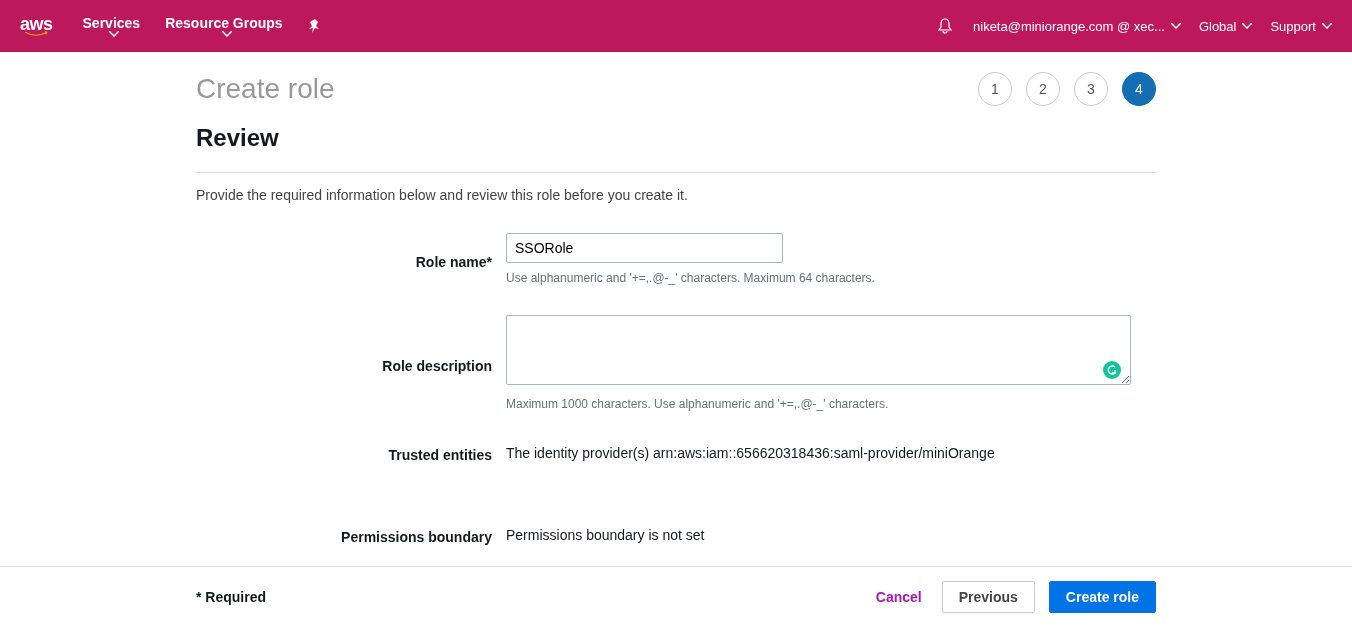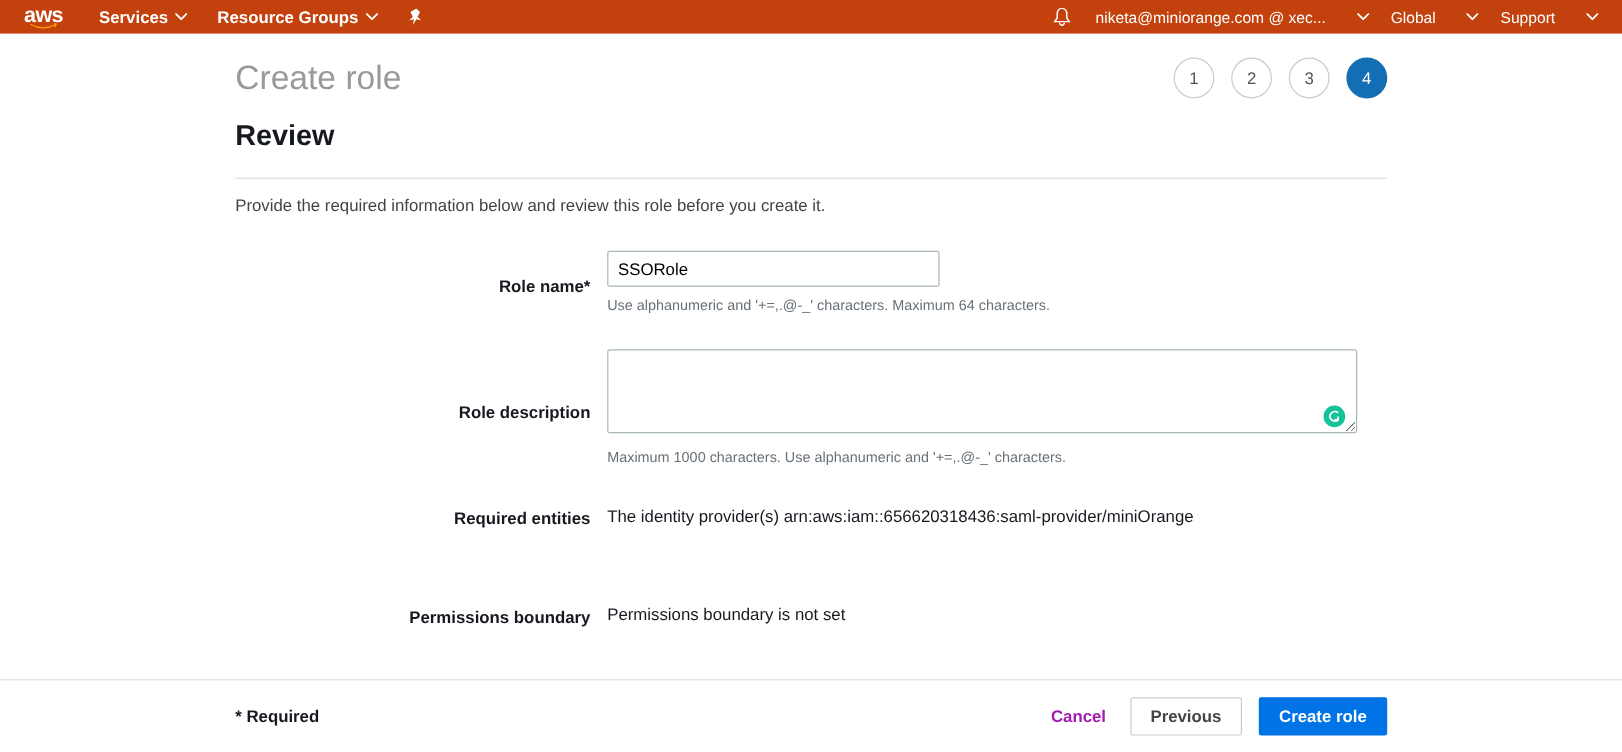--- a/index.html
+++ b/index.html
@@ -1,25 +1,25 @@
 <!DOCTYPE html>
 <html><head>
 <meta charset="utf-8">
 <style>
 * { box-sizing: border-box; margin: 0; padding: 0; }
 body { font-family: "Amazon Ember", "Helvetica Neue", Arial, sans-serif; background: #fff; }
-.topnav { background: #c2410c; height: 28px; display: flex; align-items: center; padding: 0 20px; color: #fff; font-size: 14px; }
+.topnav { background: #be185d; height: 52px; display: flex; align-items: center; padding: 0 20px; color: #fff; font-size: 14px; }
 .logo { font-weight: bold; margin-right: 30px; display: flex; flex-direction: column; align-items: center; line-height: 1; }
 .logo-text { font-size: 18px; letter-spacing: -0.5px; }
 .logo-swoosh { width: 32px; height: 6px; margin-top: -2px; }
-.nav-item { display: flex; align-items: center; margin-right: 25px; cursor: pointer; font-weight: bold; }
+.nav-item { display: flex; align-items: center; margin-right: 25px; cursor: pointer; font-weight: bold; flex-direction: column; }
 .caret { margin-left: 6px; }
 .nav-spacer { flex: 1; }
 .bell-icon { margin-right: 20px; cursor: pointer; }
-.nav-right { display: flex; align-items: center; margin-right: 18px; cursor: pointer; font-size: 13px; gap: 20px; }
+.nav-right { display: flex; align-items: center; margin-right: 18px; cursor: pointer; font-size: 13px; }
 .pin-icon { cursor: pointer; }
 
 .container { max-width: 960px; margin: 0 auto; padding: 20px 0 80px 0; }
 .header-row { display: flex; justify-content: space-between; align-items: center; margin-bottom: 10px; }
 .page-title { font-size: 28px; font-weight: 400; color: #999; }
 .steps { display: flex; gap: 14px; }
 .step { width: 34px; height: 34px; border-radius: 50%; border: 1px solid #ccc; display: flex; align-items: center; justify-content: center; font-size: 14px; color: #555; cursor: pointer; }
 .step.active { background: #146eb4; border-color: #146eb4; color: #fff; }
 
 .section-title { font-size: 24px; color: #16191f; margin-top: 18px; margin-bottom: 20px; }
@@ -131,21 +131,21 @@
               <path d="M9 3 A4 4 0 1 0 9 9" stroke="#fff" stroke-width="1.5" fill="none"></path>
               <path d="M9 6 L9 9 L6 9" stroke="#fff" stroke-width="1.5" fill="none"></path>
             </svg>
         </div>
       </div>
       <div class="hint">Maximum 1000 characters. Use alphanumeric and '+=,.@-_' characters.</div>
     </div>
   </div>
 
   <div class="form-row">
-    <div class="form-label">Required entities</div>
+    <div class="form-label">Trusted entities</div>
     <div class="form-field">
       <div class="value-text">The identity provider(s) arn:aws:iam::656620318436:saml-provider/miniOrange</div>
     </div>
   </div>
 
   <div class="form-row">
   </div>
 
   <div class="form-row">
     <div class="form-label">Permissions boundary</div>

